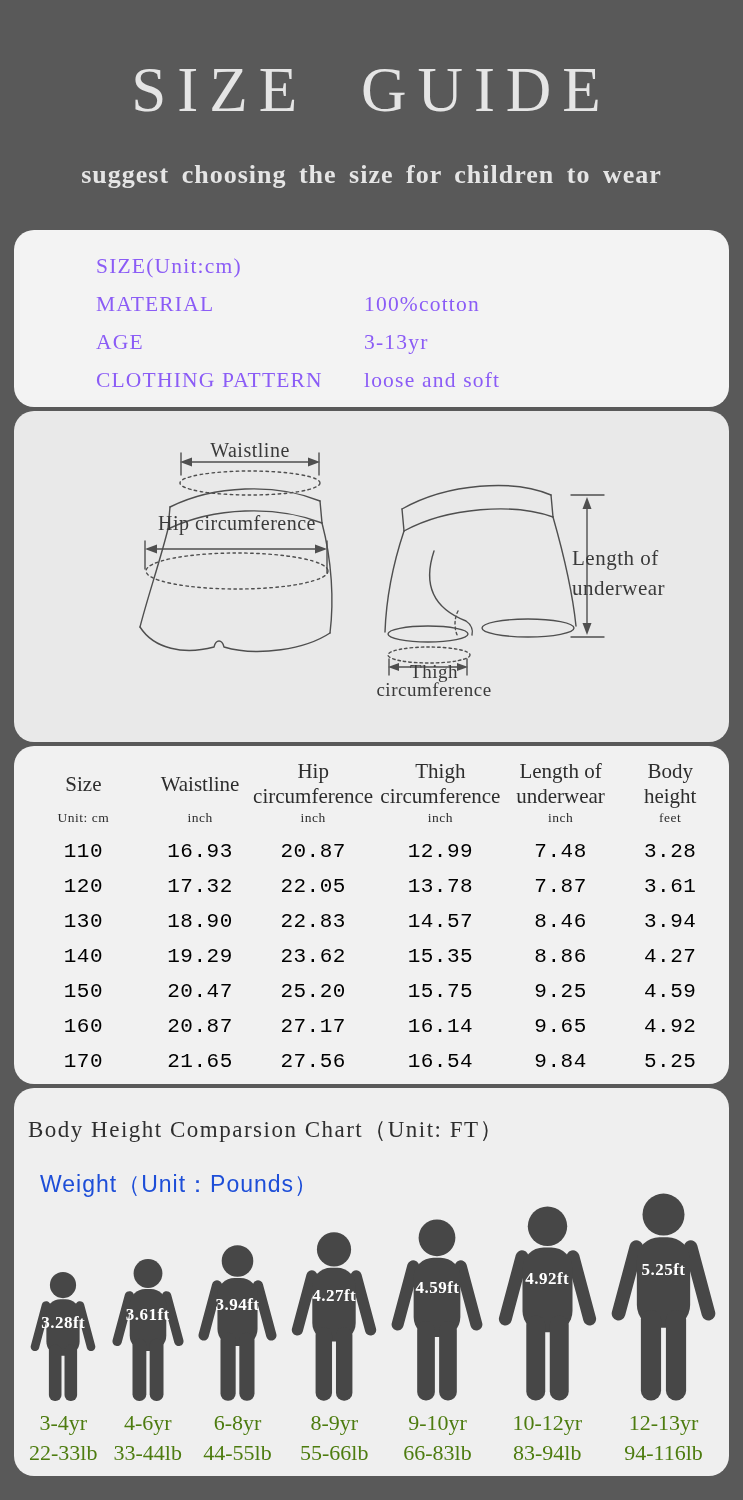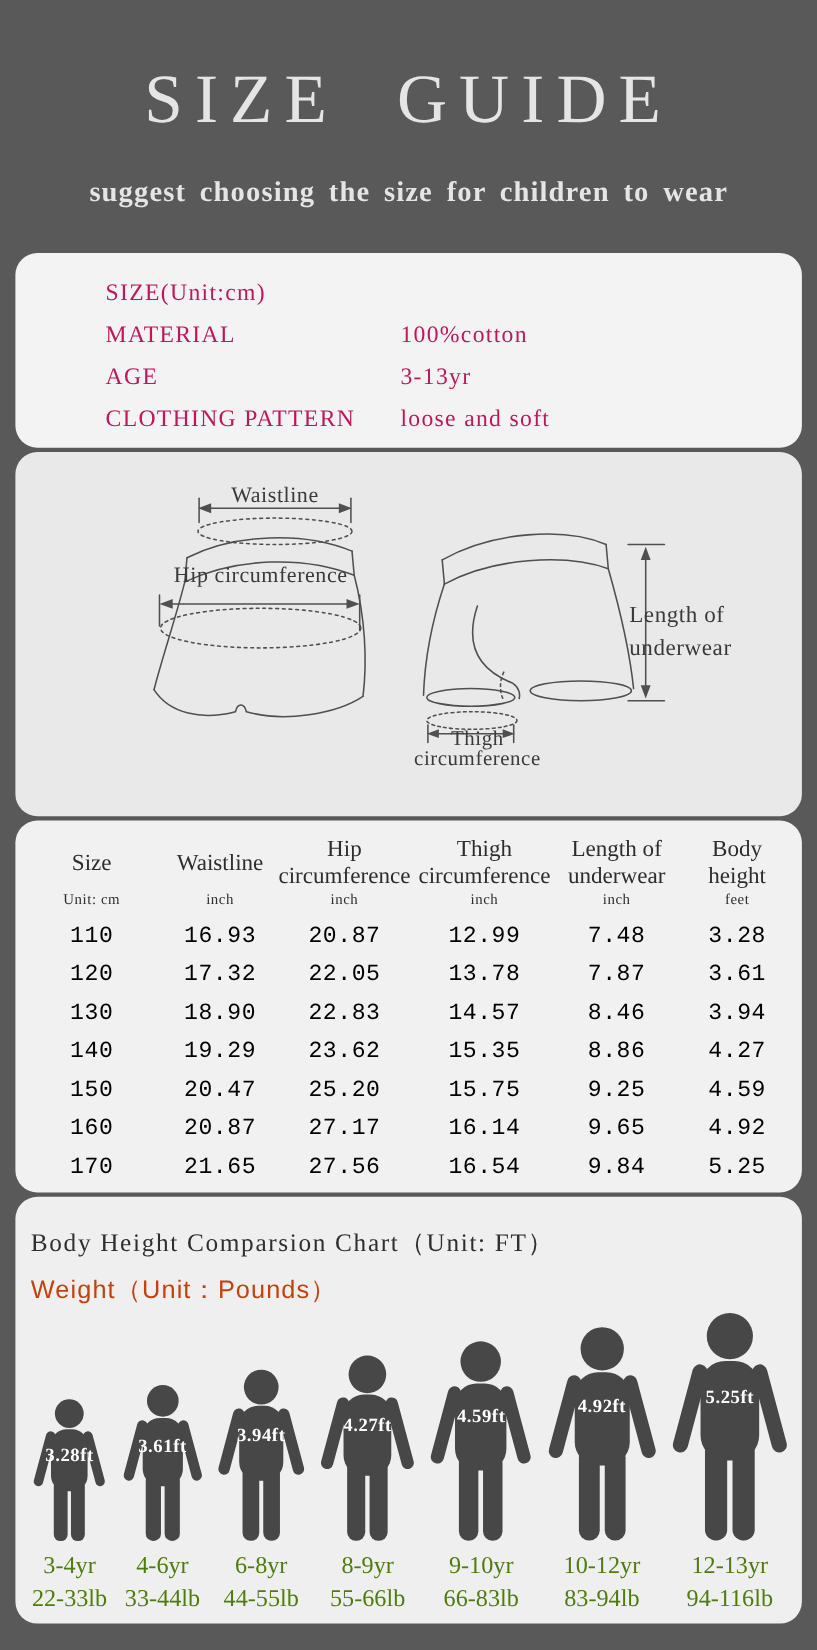--- a/index.html
+++ b/index.html
@@ -16,21 +16,21 @@
   .hdr p  { margin: 33px 0 0; font-size: 26px; font-weight: 700;
             letter-spacing: 1px; word-spacing: 5px; }
   
   .card { position: relative; margin: 4px 14px 0; border-radius: 20px; }
   .c1 { margin-top: 40px; height: 177px; background: #f3f3f3; padding: 17px 0 0 82px; }
   .c2 { height: 331px; background: #e9e9e9; }
   .c3 { height: 338px; background: #f1f1f1; }
   .c4 { height: 388px; background: #efefef; }
   
   .spec-row { display: flex; align-items: center; height: 38px;
-              font-size: 21.5px; color: #be185d; letter-spacing: 1.2px; }
+              font-size: 21.5px; color: #8b5cf6; letter-spacing: 1.2px; }
   .spec-row .lab { width: 268px; }
   
   .diag { position: absolute; left: 0; top: 0; width: 100%; height: 100%; }
   .dlab { position: absolute; color: #3a3a3a; font-size: 20px; letter-spacing: .5px; line-height: 22px; }
   .lab-waist { left: 168px; top: 28px; width: 136px; text-align: center; }
   .lab-hip   { left: 118px; top: 101px; width: 210px; text-align: center; }
   .lab-len   { left: 558px; top: 132px; line-height: 30px; font-size: 21px; }
   .lab-thigh { left: 330px; top: 252px; width: 180px; text-align: center; line-height: 18px; font-size: 19px; }
   
   .stable { display: grid; height: 100%;
@@ -38,22 +38,22 @@
             padding: 12px 4px 0; align-content: start; }
   .hcell { display: flex; align-items: center; justify-content: center; text-align: center;
            font-size: 21px; line-height: 25px; white-space: pre-line; color: #2d2d2d; min-height: 52px; }
   .ucell { display: flex; align-items: flex-start; justify-content: center;
            font-size: 13.5px; color: #2d2d2d; height: 24px; letter-spacing: .5px; }
   .dcell { display: flex; align-items: center; justify-content: center;
            font-size: 21px; color: #000000; height: 35px; letter-spacing: .5px; font-family: Liberation Mono, monospace; }
   
   .c4 h2 { margin: 0; padding: 26px 0 0 14px; font-size: 23px; font-weight: 400;
            color: #2e2e2e; letter-spacing: 1.5px; }
-  .c4 h3 { margin: 0; padding: 12px 0 0 14px; font-size: 23px; font-weight: 400;
-           font-family: "Liberation Sans", sans-serif; color: #c2410c; letter-spacing: 1px; }
+  .c4 h3 { margin: 12px; padding: 12px 0 0 14px; font-size: 23px; font-weight: 400;
+           font-family: "Liberation Sans", sans-serif; color: #1d4ed8; letter-spacing: 1px; }
   .figs { position: absolute; left: 15px; right: 13px; top: 74px; bottom: 8px;
           display: flex; align-items: flex-end; justify-content: space-between; }
   .fig-col { display: flex; flex-direction: column; align-items: center; }
   .fig-wrap { position: relative; display: block; line-height: 0; }
   .ftl { position: absolute; left: 0; top: 33%; width: 100%; text-align: center;
          color: #ffffff; font-size: 17px; font-weight: 700; line-height: 18px; letter-spacing: .5px; }
   .age, .wgt { font-size: 22px; color: #4d7c0f; line-height: 30px; white-space: nowrap; }
   .age { margin-top: 6px; }
 </style>
 </head>

